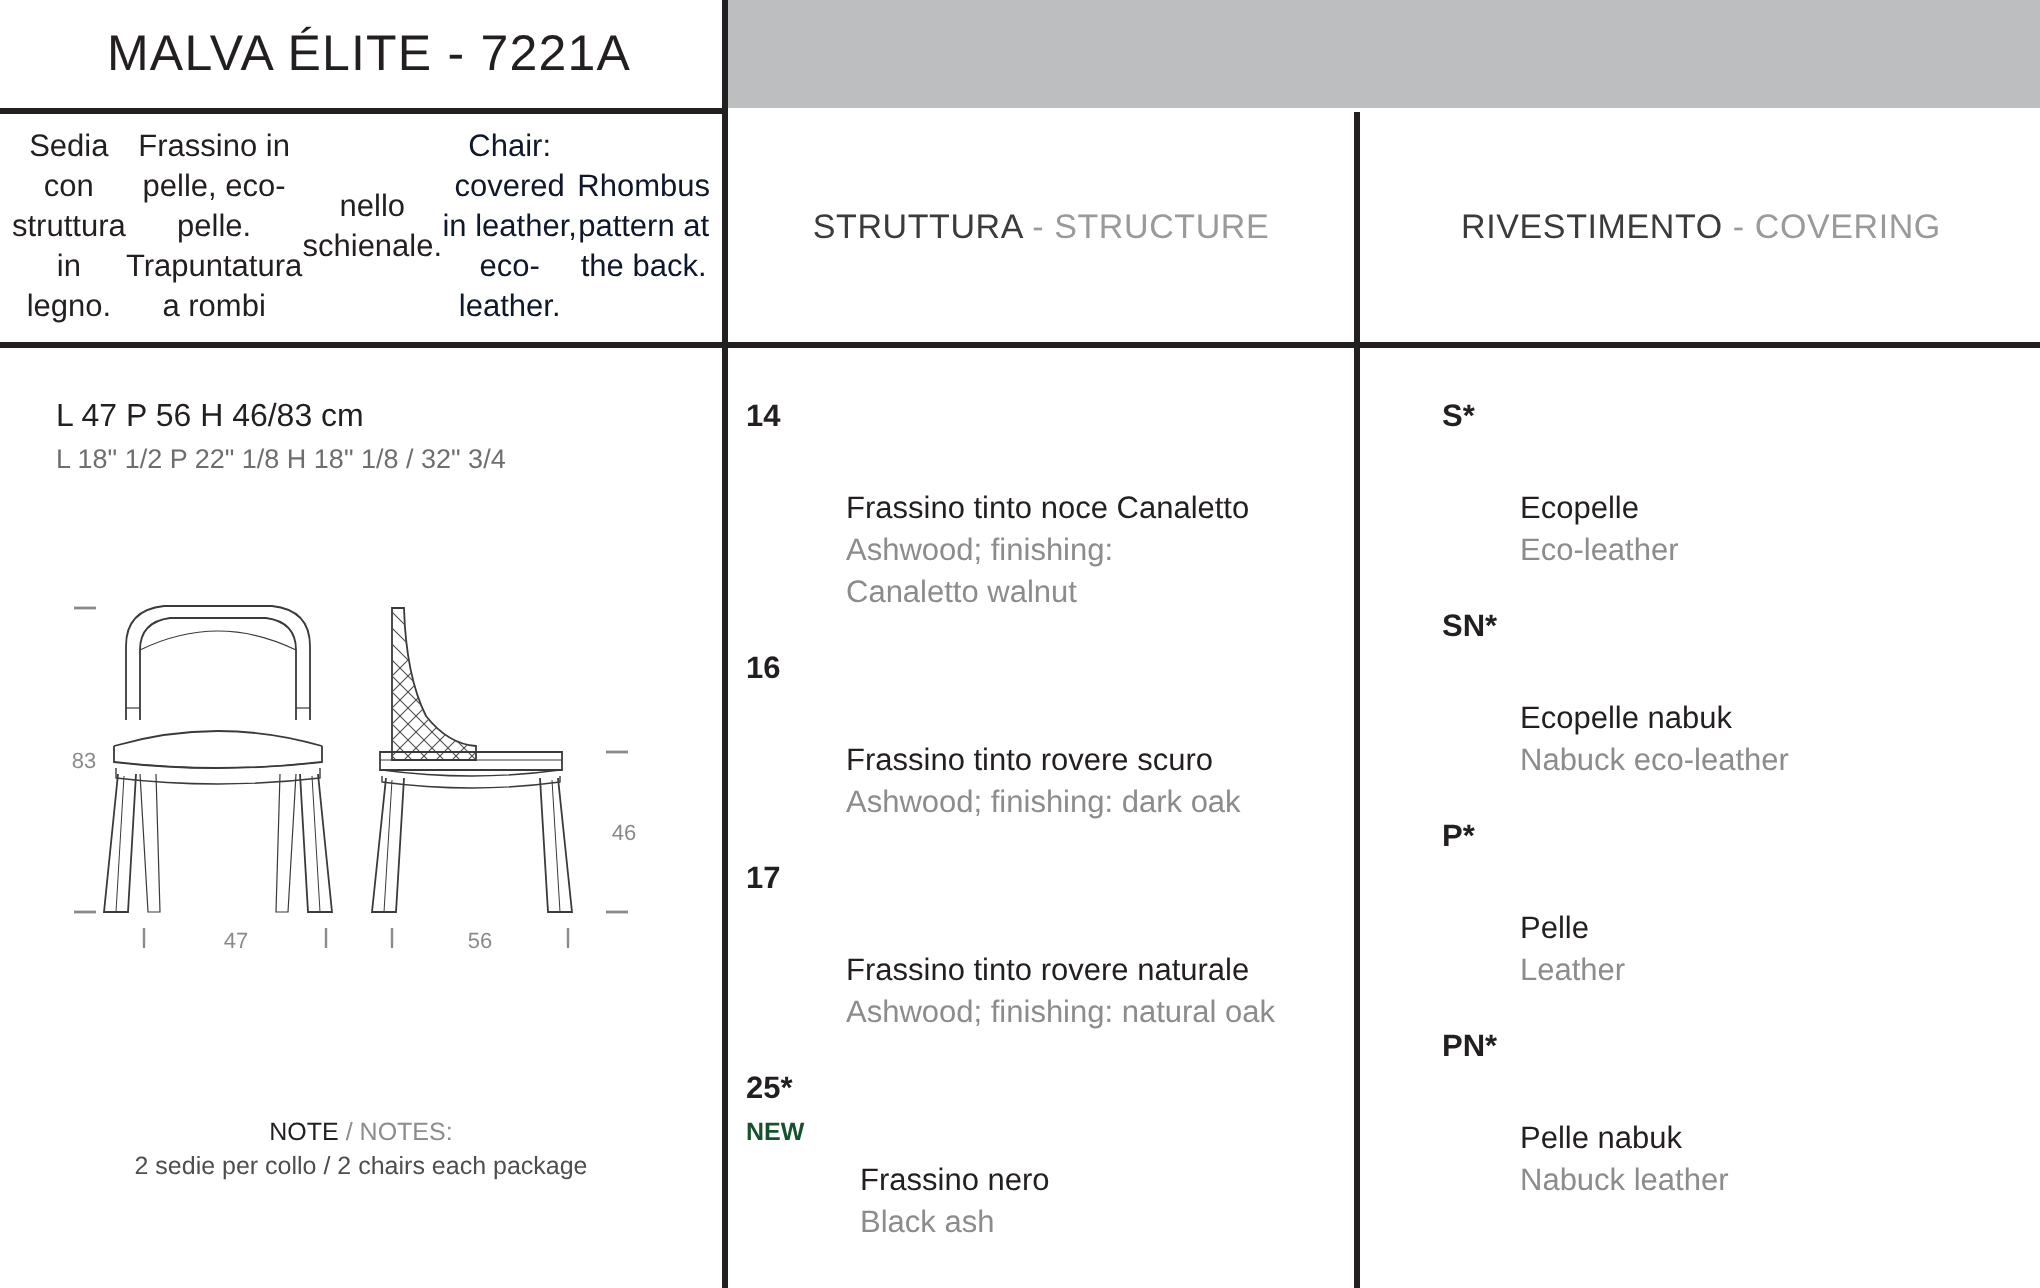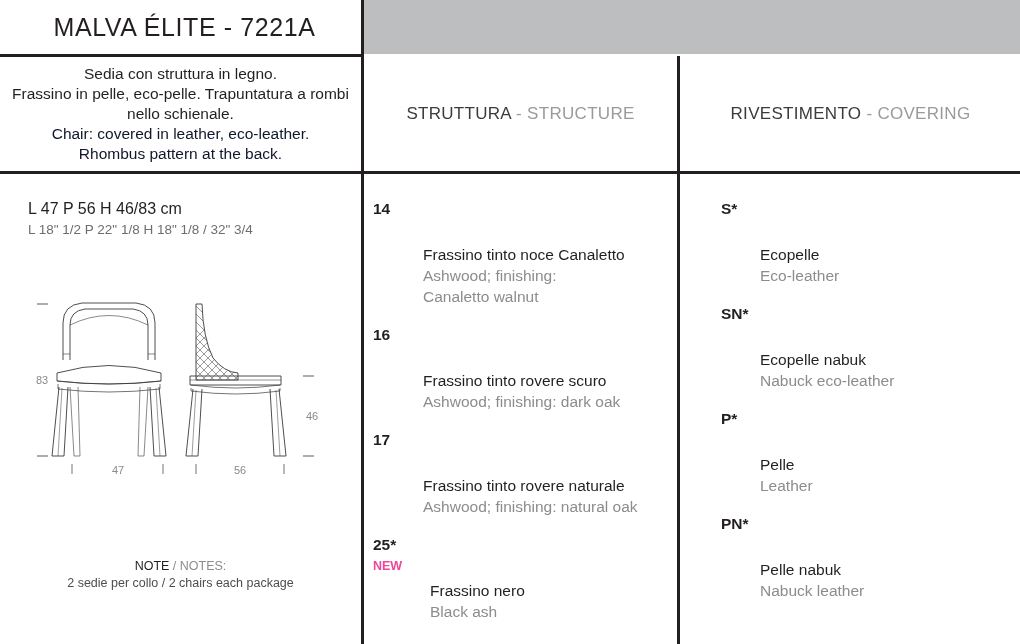--- a/index.html
+++ b/index.html
@@ -43,21 +43,21 @@
     position: absolute; left: 0; top: 0; width: 361px; height: 54px;
     display: flex; align-items: center; justify-content: center;
   }
   .title {
     font-size: 25px; letter-spacing: 0.6px; font-weight: 400;
     color: #231f20; white-space: nowrap; padding-left: 8px;
   }
 
   .desc-zone {
     position: absolute; left: 0; top: 57px; width: 361px; height: 114px;
-    display: flex; flex-direction: column; align-items: center;
+    display: flex; flex-direction: row; align-items: center;
     justify-content: center; text-align: center; padding: 0 6px;
   }
   .desc-it { font-size: 15.5px; line-height: 20px; color: #231f20; }
   .desc-en { font-size: 15.5px; line-height: 20px; color: #0f172a; }
 
   .dims {
     position: absolute; left: 28px; top: 198px; width: 330px;
   }
   .dim-cm { font-size: 16px; color: #231f20; line-height: 22px; }
   .dim-in { font-size: 13.5px; color: #6e6e6e; line-height: 20px; }
@@ -90,21 +90,21 @@
 
   .opt-row { display: flex; margin-bottom: 17px; }
   .opt-code {
     font-weight: bold; font-size: 15.5px; color: #231f20;
     line-height: 21px; flex: 0 0 auto;
   }
   .opt-structure .opt-code { width: 59px; padding-left: 9px; }
   .opt-covering  .opt-code { width: 79px; padding-left: 40px; }
   .opt-new {
     display: block; font-weight: bold; font-size: 12.5px;
-    color: #ec4899; line-height: 19px; margin-top: 2px;
+    color: #14532d; line-height: 19px; margin-top: 2px;
   }
   .opt-text { flex: 1 1 auto; margin-top: 46px; }
   .opt-it { font-size: 15.5px; line-height: 21px; color: #231f20; }
   .opt-en { font-size: 15.5px; line-height: 21px; color: #8c8c8c; }
   .opt-row.indented .opt-text { padding-left: 7px; }
 
   svg { display: block; }
 </style>
 </head>
 <body>

